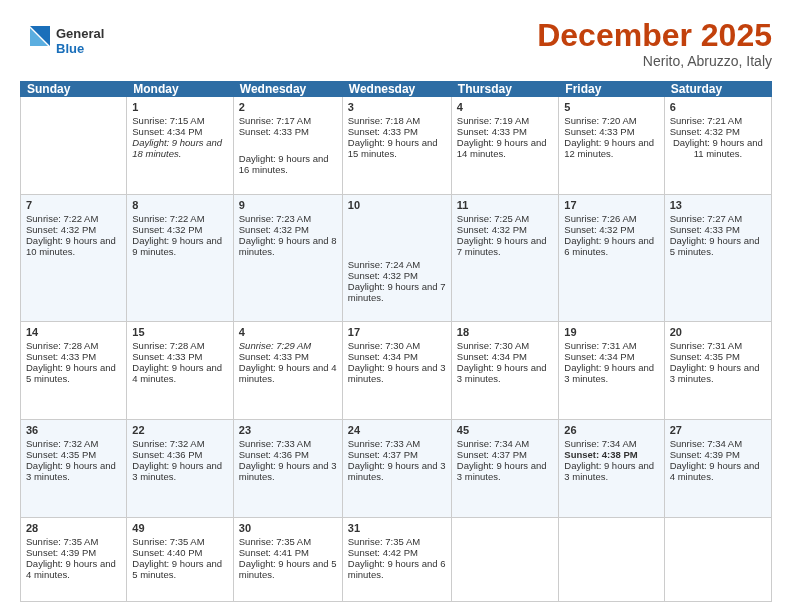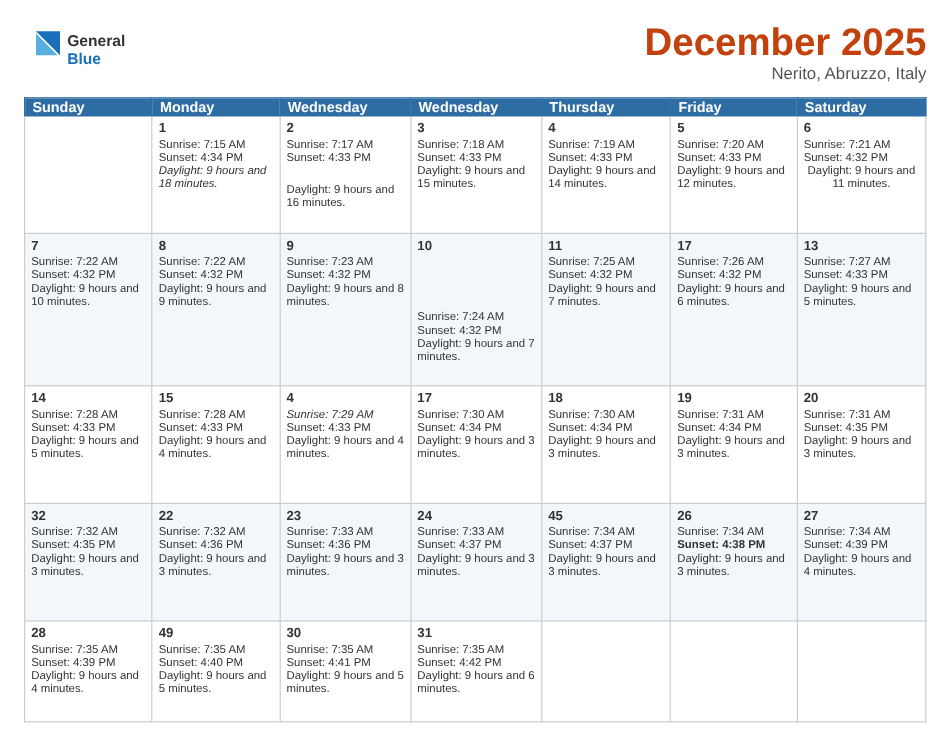--- a/index.html
+++ b/index.html
@@ -236,21 +236,21 @@
           </td>
           <td>
             <span class="day-num">20</span>
             <span style="display: block;">Sunrise: 7:31 AM</span>
             <span style="display: block;">Sunset: 4:35 PM</span>
             <span style="display: block;">Daylight: 9 hours and 3 minutes.</span>
           </td>
         </tr>
         <tr>
           <td>
-            <span class="day-num">32</span>
+            <span class="day-num">36</span>
             <span style="display: block;">Sunrise: 7:32 AM</span>
             <span style="display: block;">Sunset: 4:35 PM</span>
             <span style="display: block;">Daylight: 9 hours and 3 minutes.</span>
           </td>
           <td>
             <span class="day-num">22</span>
             <span style="display: block;">Sunrise: 7:32 AM</span>
             <span style="display: block;">Sunset: 4:36 PM</span>
             <span style="display: block;">Daylight: 9 hours and 3 minutes.</span>
           </td>

